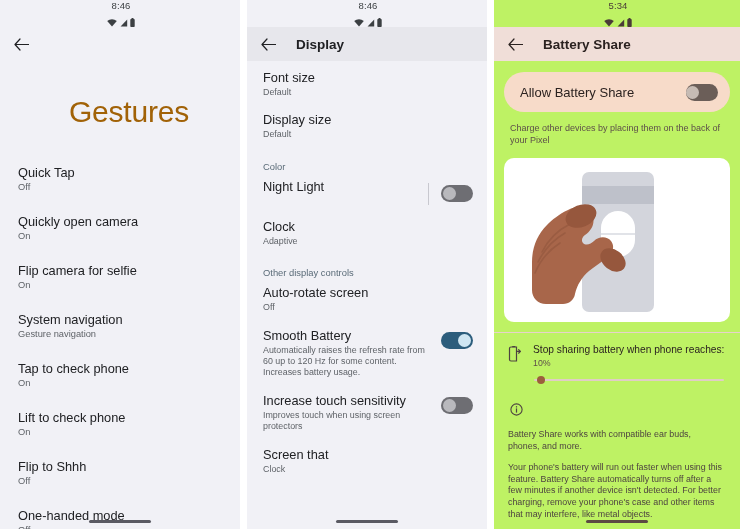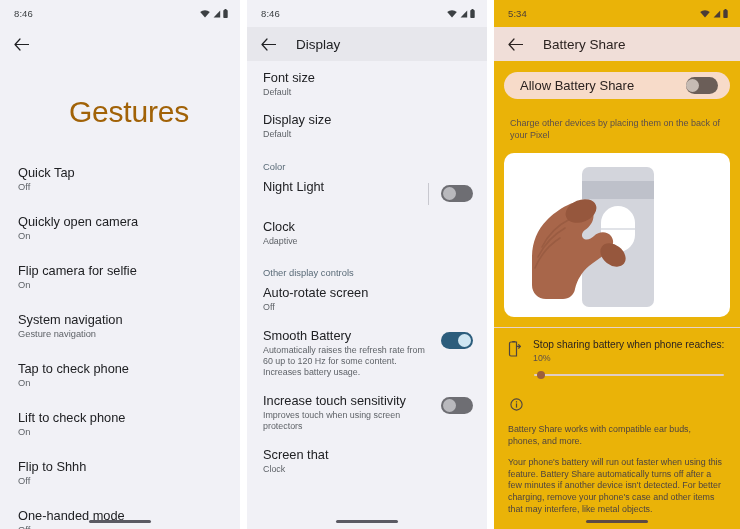--- a/index.html
+++ b/index.html
@@ -15,32 +15,33 @@
   }
   .panel {
     position: relative;
     height: 529px;
     overflow: hidden;
     flex: 0 0 auto;
   }
   .p1 { width: 240px; background: #f1f1f6; }
   .gap { width: 7px; background: #ffffff; flex: 0 0 auto; height: 529px; }
   .p2 { width: 240px; background: #f1f1f6; }
-  .p3 { width: 246px; background: #eab308; }
+  .p3 { width: 246px; background: #bef264; }
 
   
   .statusbar {
     height: 27px;
     display: flex;
     align-items: center;
     justify-content: space-between;
     padding: 0 12px 0 14px;
     font-size: 9.5px;
     color: #3c4043;
     letter-spacing: .1px;
+    flex-direction: column;
   }
   .p3 .statusbar { color: #4a3c37; }
   .status-icons { display: flex; align-items: center; gap: 2.5px; }
   .status-icons svg { display: block; }
 
   
   .appbar {
     height: 34px;
     display: flex;
     align-items: center;
@@ -52,21 +53,21 @@
   .p3 .appbar { background: #f0ded8; }
   .back-btn {
     width: 17px; height: 17px;
     display: flex; align-items: center; justify-content: center;
     cursor: pointer;
   }
   .back-btn svg { display: block; }
   .appbar-title {
     font-size: 13.5px;
     color: #202124;
-    font-weight: 400;
+    font-weight: 700;
   }
   .p3 .appbar-title { color: #2b2220; }
 
   
   .big-title {
     font-size: 30px;
     color: #a16207;
     font-weight: 400;
     padding: 34px 0 0 18px;
     letter-spacing: -.2px;
@@ -144,22 +145,22 @@
     width: 13px; height: 13px;
     border-radius: 50%;
   }
   .toggle.off .knob { left: 2px; background: #b9b9bd; }
   .toggle.on .knob  { right: 2px; background: #cfe6f2; }
   .toggle.warm { background: #6b5e58; }
   .toggle.warm .knob { background: #c6bbb4; }
 
   
   .allow-card {
-    margin: 11px 10px 8px 10px;
-    height: 27px;
+    margin: 11px 10px 0 10px;
+    height: 40px;
     background: #f7dbc9;
     border-radius: 20px;
     display: flex;
     align-items: center;
     justify-content: space-between;
     padding: 0 12px 0 16px;
   }
   .allow-label {
     font-size: 13px;
     color: #2b2220;

